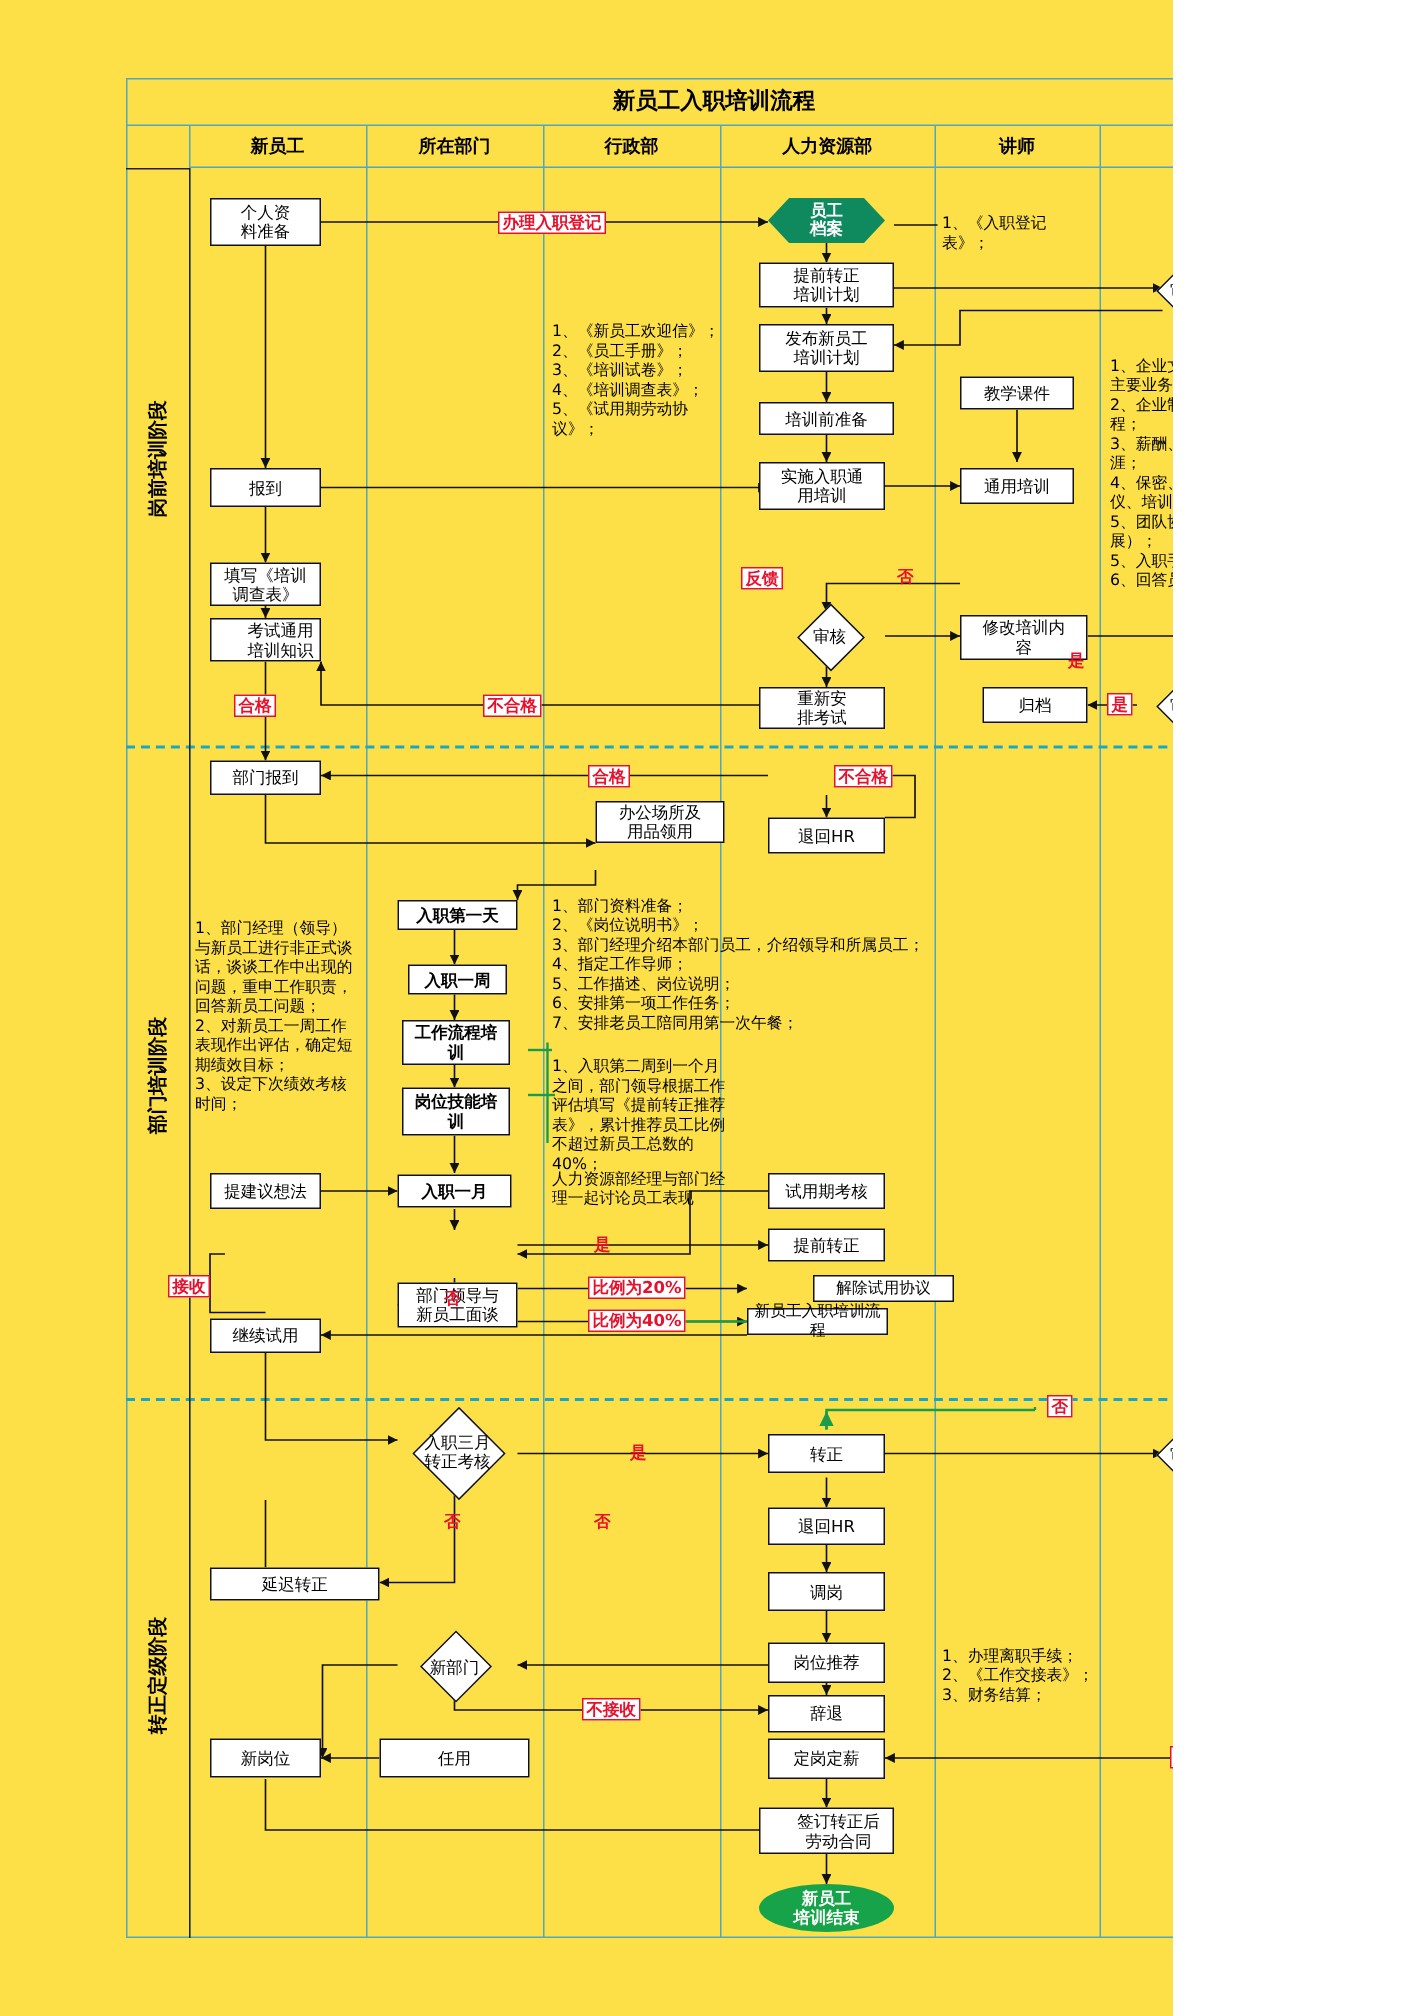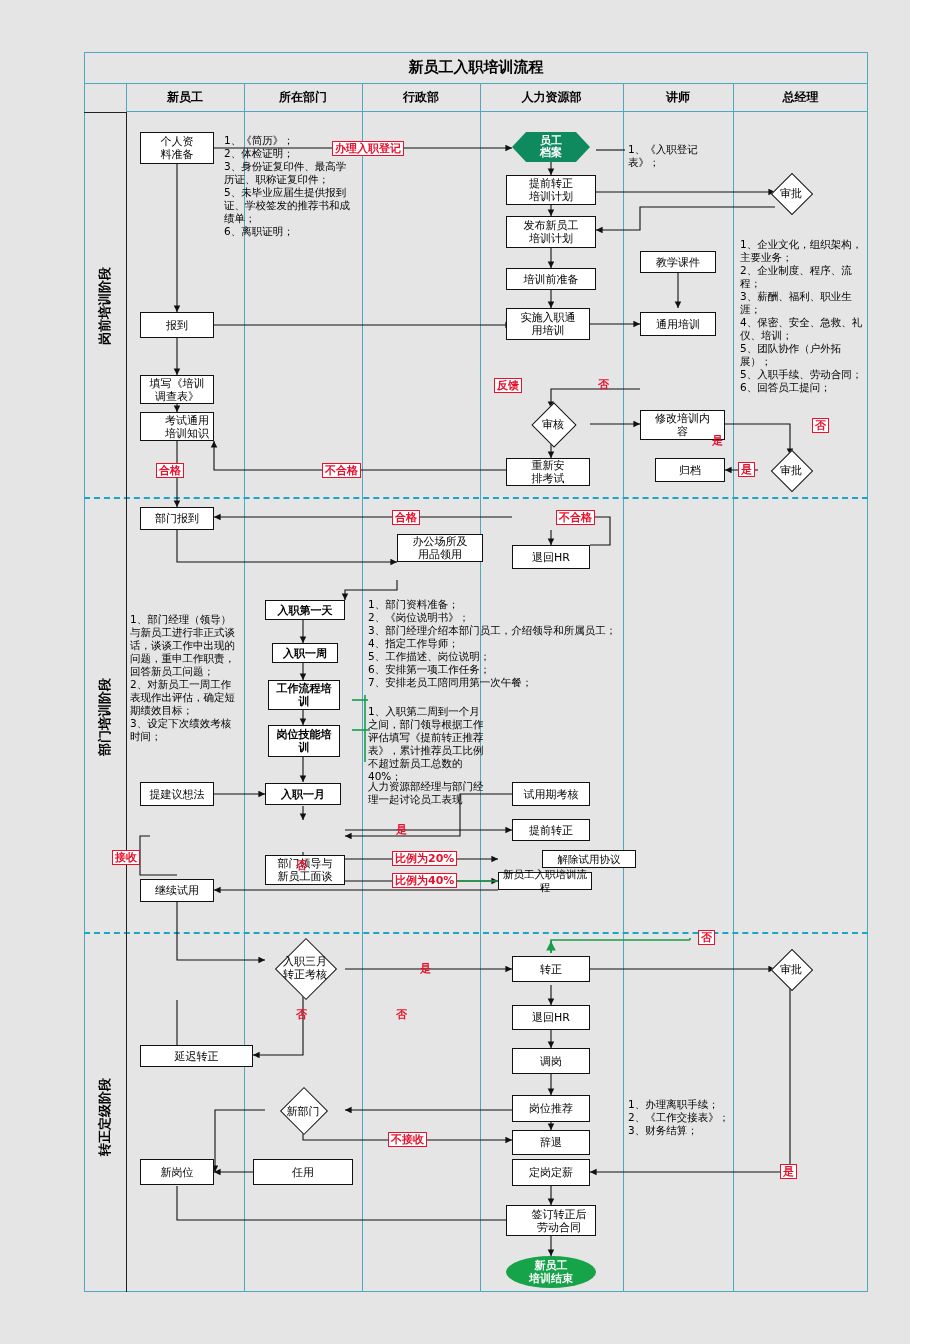--- a/index.html
+++ b/index.html
@@ -1,17 +1,17 @@
 <!DOCTYPE html>
 <html><head>
 <meta charset="utf-8">
 <style>
   html,body{margin:0;padding:0;background:#fff;}
   body{font-family:"DejaVu Sans","Liberation Sans",sans-serif;}
-  #page{position:relative;width:910px;height:1344px;background:#e5e5e5;overflow:hidden;}
+  #page{position:relative;width:782px;height:1344px;background:#fde047;overflow:hidden;}
   .frame{position:absolute;left:84px;top:52px;width:784px;height:1240px;border:1px solid #4fa8c0;box-sizing:border-box;}
   .title{position:absolute;left:84px;top:52px;width:784px;height:32px;border-bottom:1px solid #4fa8c0;box-sizing:border-box;
          display:flex;align-items:center;justify-content:center;font-size:15px;font-weight:bold;color:#000;}
   .colhead{position:absolute;top:84px;height:28px;border-bottom:1px solid #4fa8c0;box-sizing:border-box;
            display:flex;align-items:center;justify-content:center;font-size:12px;font-weight:bold;}
   .vline{position:absolute;width:0;border-left:1px solid #4fa8c0;}
   .phaselabel{position:absolute;width:120px;font-size:13px;font-weight:bold;text-align:center;
               transform-origin:center center;transform:rotate(-90deg);}
   .hsep{position:absolute;left:84px;width:784px;border-top:2px dashed #19a7c8;}
   .hsolid{position:absolute;border-top:1px solid #222;}
@@ -287,25 +287,25 @@
   <div class="node" style="left:512px;top:1095px;width:78px;height:27px;">岗位推荐</div>
   <div class="node" style="left:512px;top:1130px;width:78px;height:25px;">辞退</div>
   <div class="node" style="left:140px;top:1159px;width:74px;height:26px;">新岗位</div>
   <div class="node" style="left:253px;top:1159px;width:100px;height:26px;">任用</div>
   <div class="node" style="left:512px;top:1159px;width:78px;height:27px;">定岗定薪</div>
   <div class="node" style="left:506px;top:1205px;width:90px;height:31px;white-space:pre-line;padding-left:17px;">签订转正后
 劳动合同</div>
   <div class="ell" style="left:506px;top:1256px;width:90px;height:32px;white-space:pre-line;">新员工
 培训结束</div>
 
-  <div class="note" style="left:224px;top:234px;width:128px;transform:translateY(-100px);">1、《简历》；
-2、体检证明；
-3、身份证复印件、最高学历证、职称证复印件；
-5、未毕业应届生提供报到证、学校签发的推荐书和成绩单；
-6、离职证明；</div>
+  <div class="note" style="left:368px;top:215px;width:112px;">1、《新员工欢迎信》；
+2、《员工手册》；
+3、《培训试卷》；
+4、《培训调查表》；
+5、《试用期劳动协议》；</div>
   <div class="note" style="left:628px;top:143px;width:100px;">1、《入职登记表》；</div>
   <div class="note" style="left:740px;top:238px;width:124px;">1、企业文化，组织架构，主要业务；
 2、企业制度、程序、流程；
 3、薪酬、福利、职业生涯；
 4、保密、安全、急救、礼仪、培训；
 5、团队协作（户外拓展）；
 5、入职手续、劳动合同；
 6、回答员工提问；</div>
   <div class="note" style="left:368px;top:598px;width:255px;">1、部门资料准备；
 2、《岗位说明书》；

